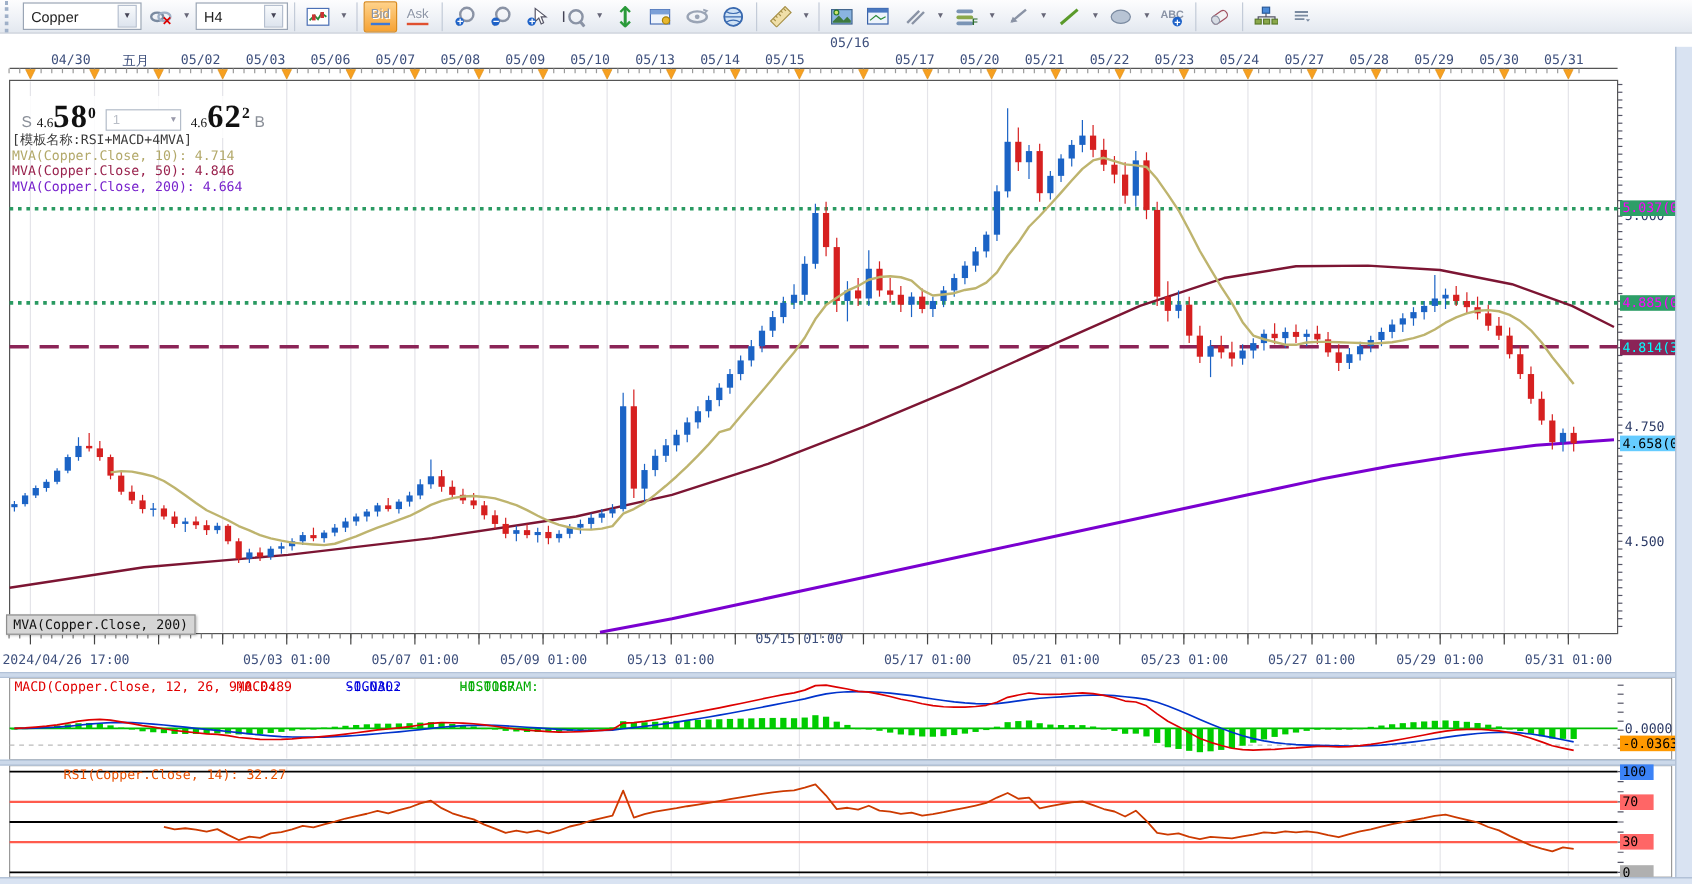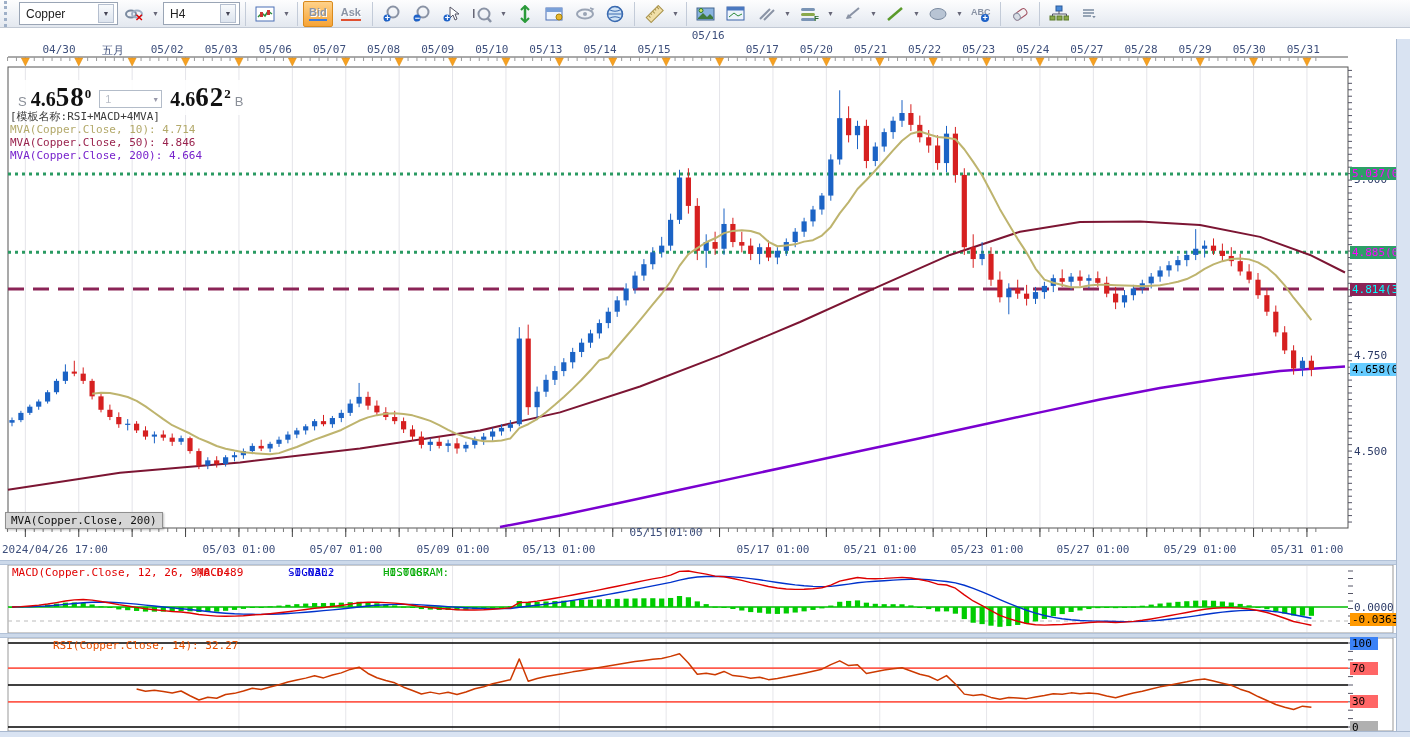--- a/index.html
+++ b/index.html
@@ -11,31 +11,31 @@
   .grip{width:6px;height:26px;border-left:3px dotted #9fb0c8;margin:0 4px 0 2px;}
   .combo{background:#fff;border:1px solid #9aa5b5;height:21px;display:flex;align-items:center;
     font-size:12px;color:#222;padding:0 3px 0 6px;gap:6px;}
   .combo .cb-arrow{width:14px;height:17px;background:linear-gradient(#f8fafc,#dde4ee);
     border:1px solid #b5bfcf;display:flex;align-items:center;justify-content:center;font-size:7px;color:#445;}
   .tbtn{width:26px;height:26px;display:flex;align-items:center;justify-content:center;border:1px solid transparent;border-radius:2px;}
   .dd{width:11px;height:26px;display:flex;align-items:center;justify-content:center;font-size:7px;color:#667;}
   .tsep{width:1px;height:24px;background:#c3cbd8;margin:0 3px;}
   .bidask{height:24px;padding:0 5px;display:flex;align-items:center;font-weight:bold;font-size:11px;
     color:#8b94a5;text-shadow:1px 1px 0 #fff;border:1px solid transparent;border-radius:2px;}
-  .bidask b{border-bottom:2px solid;padding-bottom:1px;font-weight:bold;}
+  .bidask b{border-bottom:2px solid;padding-bottom:1px;font-weight:normal;}
   #bid-btn{background:linear-gradient(#ffd28a,#f6a335);border-color:#d98a1d;}
   
   .axlab{position:absolute;font-size:11px;color:#3d4f7c;font-family:"DejaVu Sans Mono",monospace;white-space:nowrap;}
   .ctr{transform:translateX(-50%);}
   
   #gfx{position:absolute;left:0;top:0;z-index:1;}
   .lay{position:absolute;z-index:2;}
   #quote-box{left:10px;top:80px;display:flex;align-items:baseline;background:rgba(255,255,255,.85);padding:2px 4px;}
   #quote-box .sb{font-size:13px;color:#8a8f98;margin:0 4px;}
-  #quote-box .psm{font-family:"Liberation Serif",serif;font-weight:bold;font-size:20px;color:#111;text-align:right;}
+  #quote-box .psm{font-family:"Liberation Serif",serif;font-weight:normal;font-size:11px;color:#111;text-align:right;}
   #quote-box .pbig{font-family:"Liberation Serif",serif;font-weight:bold;font-size:27px;color:#111;letter-spacing:1px;}
   #quote-box .psup{font-family:"Liberation Serif",serif;font-weight:bold;font-size:13px;color:#111;vertical-align:super;position:relative;top:-8px;}
   #lot-combo{width:54px;height:16px;border:1px solid #b3bcc9;background:#fff;display:inline-flex;align-items:center;
     justify-content:space-between;font-size:11px;color:#b9bec7;padding:0 2px 0 5px;margin:0 8px;position:relative;top:-3px;}
   .mono{font-family:"DejaVu Sans Mono",monospace;}
   #tpl-block{left:10px;top:110px;font-size:11px;line-height:13px;}
   #ma-tip{left:5px;top:512px;background:#d6d6d6;border:1px solid #8f8f8f;color:#111;font-size:11px;
     padding:1px 5px;box-shadow:1px 1px 2px rgba(0,0,0,.25);}
   .ptag{position:absolute;left:1350px;width:46px;height:13px;font-size:11px;line-height:13px;text-align:left;
     padding-left:2px;font-family:"DejaVu Sans Mono",monospace;white-space:nowrap;}

